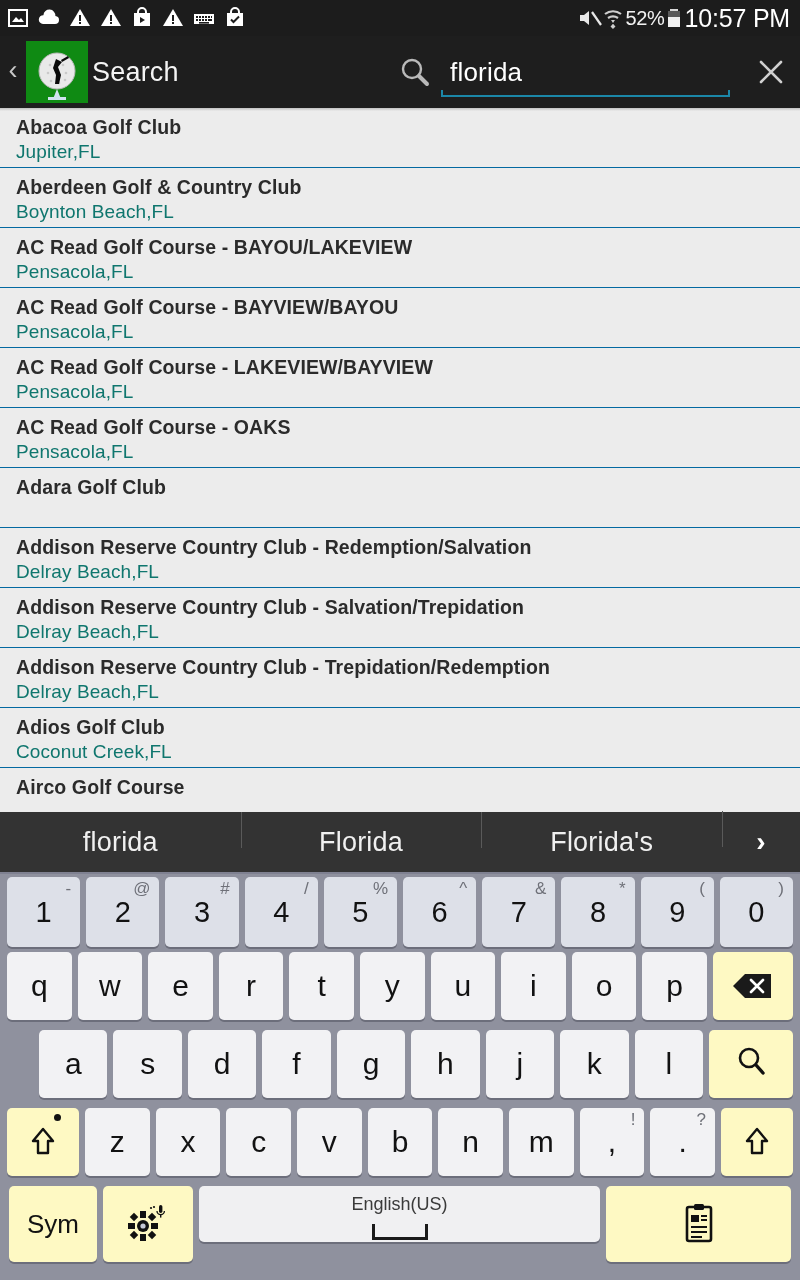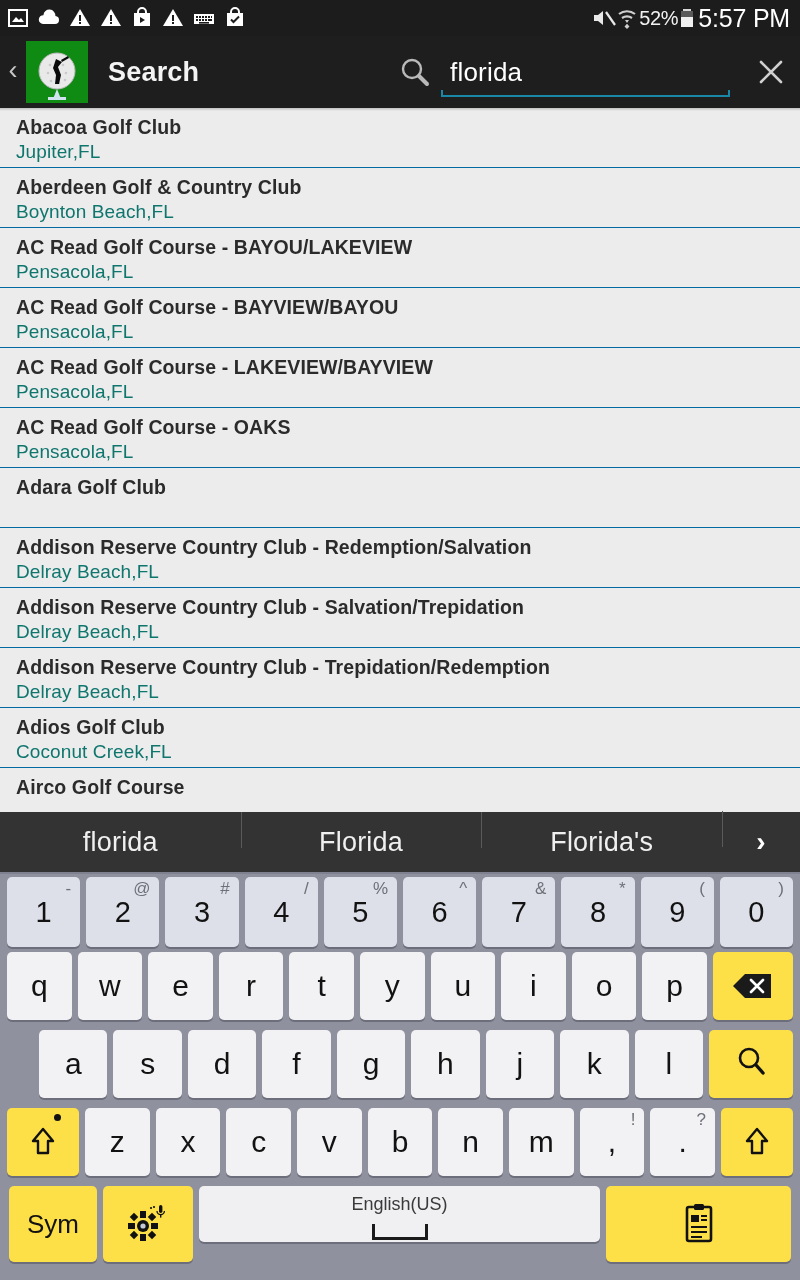--- a/index.html
+++ b/index.html
@@ -37,21 +37,21 @@
   }
   .back-chevron {
     width: 26px; text-align: center; color: #c8c8c8; font-size: 27px;
     line-height: 1; padding-bottom: 3px; cursor: pointer;
   }
   .app-icon {
     width: 62px; height: 62px; background: #0f8a13; position: relative;
     flex: 0 0 62px; overflow: hidden;
   }
   .title-text {
-    color: #f4f4f4; font-size: 27px; margin-left: 20px; letter-spacing: 0.2px; font-weight: bold;
+    color: #f4f4f4; font-size: 27px; margin-left: 4px; letter-spacing: 0.2px;
   }
   .search-area {
     position: absolute; left: 392px; top: 0; width: 408px; height: 72px;
     display: flex; align-items: center;
   }
   .mag-wrap { width: 46px; display: flex; justify-content: center; align-items: center; }
   .search-field {
     position: relative; flex: 1; height: 72px; display: flex; align-items: center;
     margin-right: 6px;
   }
@@ -130,21 +130,21 @@
   .krow-bottom { height: 88px; padding: 2px 6px 0 6px; }
 
   .key {
     position: relative; height: 68px; margin: 0 3px; border-radius: 5px;
     background: #f2f2f4; box-shadow: 0 2px 0 rgba(80,82,94,0.55);
     display: flex; align-items: center; justify-content: center;
     font-size: 30px; color: #121212; cursor: pointer; flex: 1;
     font-family: "Liberation Sans", sans-serif;
   }
   .key.num { background: #dde0e8; height: 70px; font-size: 29px; }
-  .key.func { background: #fde047; }
+  .key.func { background: #fef9c3; }
   .key .alt {
     position: absolute; top: 2px; right: 9px; font-size: 17px; color: #6e7078;
     font-weight: normal;
   }
   .key.wide-shift { flex: 0 0 72px; }
   .key.wide-del { flex: 0 0 80px; }
   .key.wide-enter { flex: 0 0 84px; }
   .key.sym { flex: 0 0 88px; font-size: 26px; height: 76px; }
   .key.settings { flex: 0 0 90px; height: 76px; }
   .key.space { flex: 1; height: 56px; background: #f0f0f2; }
@@ -254,21 +254,21 @@
           </svg>
       </span>
       <span class="batt-text">52%</span>
       <span class="sicon" style="width:18px">
         <svg width="18" height="24" viewBox="0 0 18 24">
             <rect x="5" y="3" width="8" height="2" fill="#d8d8d8"></rect>
             <rect x="3" y="5" width="12" height="16" fill="#5a5a5a"></rect>
             <rect x="3" y="11" width="12" height="10" fill="#f0f0f0"></rect>
           </svg>
       </span>
-      <span class="clock">5:57 PM</span>
+      <span class="clock">10:57 PM</span>
     </div>
   </div>
 
   <div class="actionbar">
     <div class="back-chevron">‹</div>
     <div class="app-icon">
       <svg width="62" height="62" viewBox="0 0 62 62">
         <rect width="62" height="62" fill="#0f8a13"></rect>
         <path d="M31 48 L27 58 h8 z" fill="#cfe3ef"></path>
         <rect x="22" y="56" width="18" height="3" fill="#cfe3ef"></rect>

